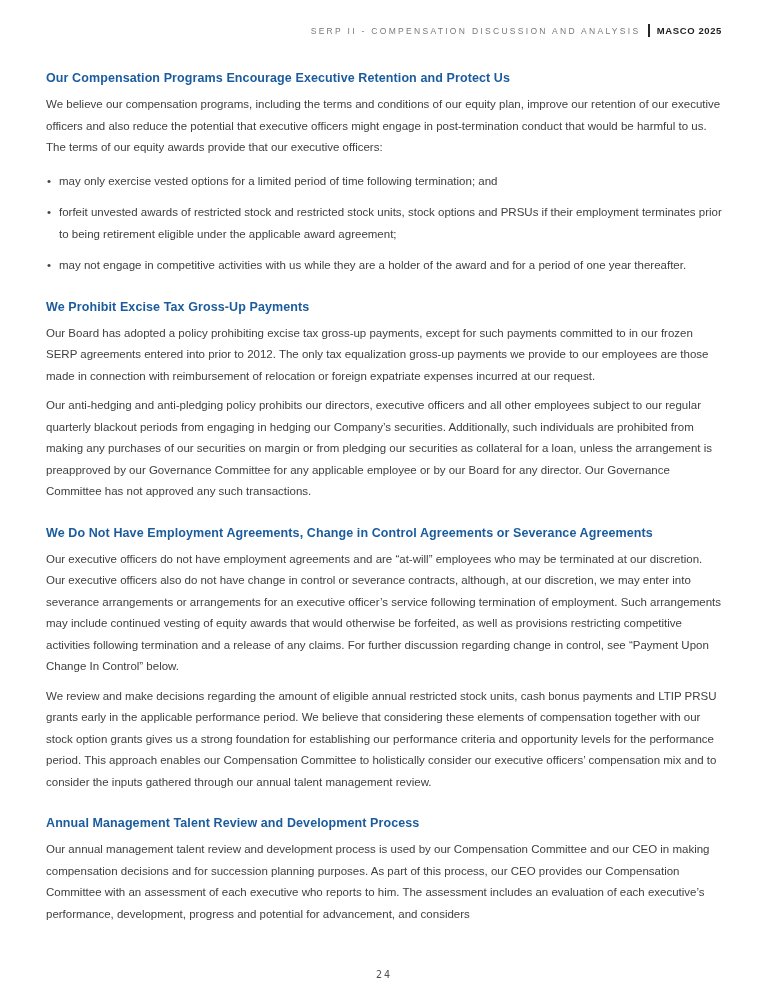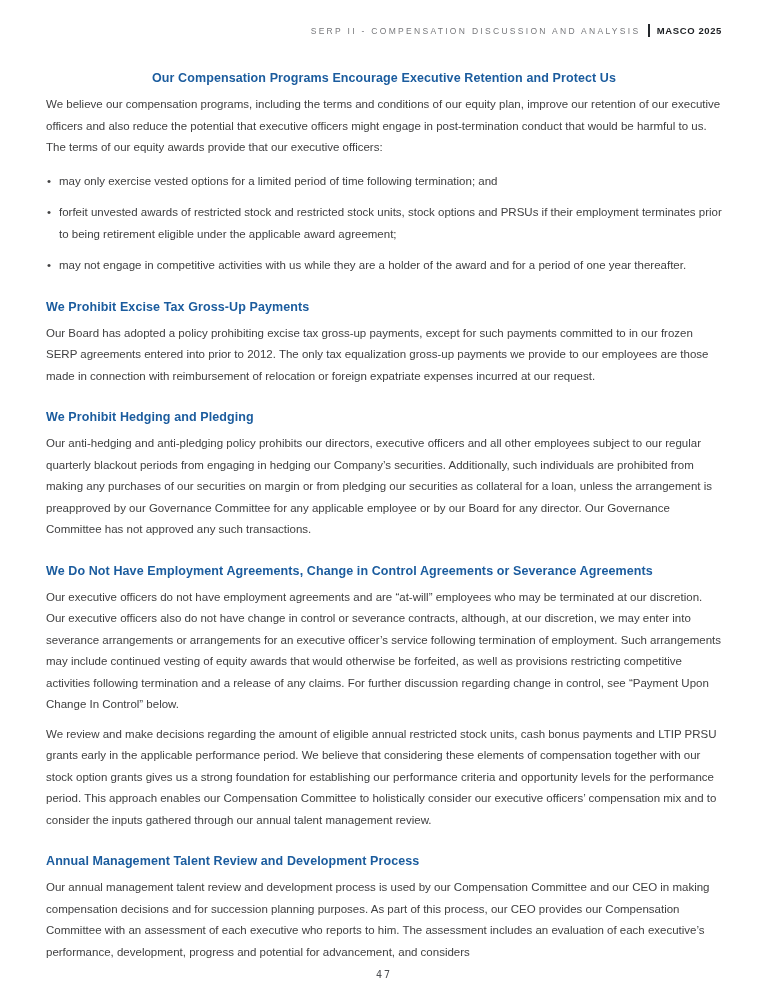--- a/index.html
+++ b/index.html
@@ -55,21 +55,21 @@
     margin:23px 0 9px 0;
     letter-spacing:0.1px;
   }
   h2.main-heading{
     color:var(--heading-blue);
     font-size:13px;
     font-weight:700;
     margin:25px 0 9px 0;
     letter-spacing:0.25px;
   }
-  section:first-of-type h2{margin-top:12px;text-align:center;}
+  section:first-of-type h2{margin-top:12px;}
   
   p.body-para{
     font-size:11.5px;
     line-height:21.5px;
     margin-bottom:8px;
     color:var(--body-text);
   }
   ul.bullet-list{
     list-style:none;
     margin:12px 0 10px 0;
@@ -123,35 +123,34 @@
       <li>may not engage in competitive activities with us while they are a holder of the award and for a period of one year thereafter.</li>
     </ul>
   </section>
 
   <section>
     <h2 class="sub-heading">We Prohibit Excise Tax Gross-Up Payments</h2>
     <p class="body-para">Our Board has adopted a policy prohibiting excise tax gross-up payments, except for such payments committed to in our frozen SERP agreements entered into prior to 2012. The only tax equalization gross-up payments we provide to our employees are those made in connection with reimbursement of relocation or foreign expatriate expenses incurred at our request.</p>
   </section>
 
   <section>
-    <h2 class="sub-heading">We Prohibit Hedging and Pledging</h2>
     <p class="body-para">Our anti-hedging and anti-pledging policy prohibits our directors, executive officers and all other employees subject to our regular quarterly blackout periods from engaging in hedging our Company’s securities. Additionally, such individuals are prohibited from making any purchases of our securities on margin or from pledging our securities as collateral for a loan, unless the arrangement is preapproved by our Governance Committee for any applicable employee or by our Board for any director. Our Governance Committee has not approved any such transactions.</p>
   </section>
 
   <section>
     <h2 class="sub-heading">We Do Not Have Employment Agreements, Change in Control Agreements or Severance Agreements</h2>
     <p class="body-para">Our executive officers do not have employment agreements and are “at-will” employees who may be terminated at our discretion. Our executive officers also do not have change in control or severance contracts, although, at our discretion, we may enter into severance arrangements or arrangements for an executive officer’s service following termination of employment. Such arrangements may include continued vesting of equity awards that would otherwise be forfeited, as well as provisions restricting competitive activities following termination and a release of any claims. For further discussion regarding change in control, see “Payment Upon Change In Control” below.</p>
   </section>
 
   <section>
     <p class="body-para">We review and make decisions regarding the amount of eligible annual restricted stock units, cash bonus payments and LTIP PRSU grants early in the applicable performance period. We believe that considering these elements of compensation together with our stock option grants gives us a strong foundation for establishing our performance criteria and opportunity levels for the performance period. This approach enables our Compensation Committee to holistically consider our executive officers’ compensation mix and to consider the inputs gathered through our annual talent management review.</p>
   </section>
 
   <section>
     <h2 class="sub-heading">Annual Management Talent Review and Development Process</h2>
     <p class="body-para">Our annual management talent review and development process is used by our Compensation Committee and our CEO in making compensation decisions and for succession planning purposes. As part of this process, our CEO provides our Compensation Committee with an assessment of each executive who reports to him. The assessment includes an evaluation of each executive’s performance, development, progress and potential for advancement, and considers</p>
   </section>
 
   <div class="page-footer">
-    <span class="page-number">47</span>
+    <span class="page-number">24</span>
   </div>
 
 </div>
 
 </body></html>

